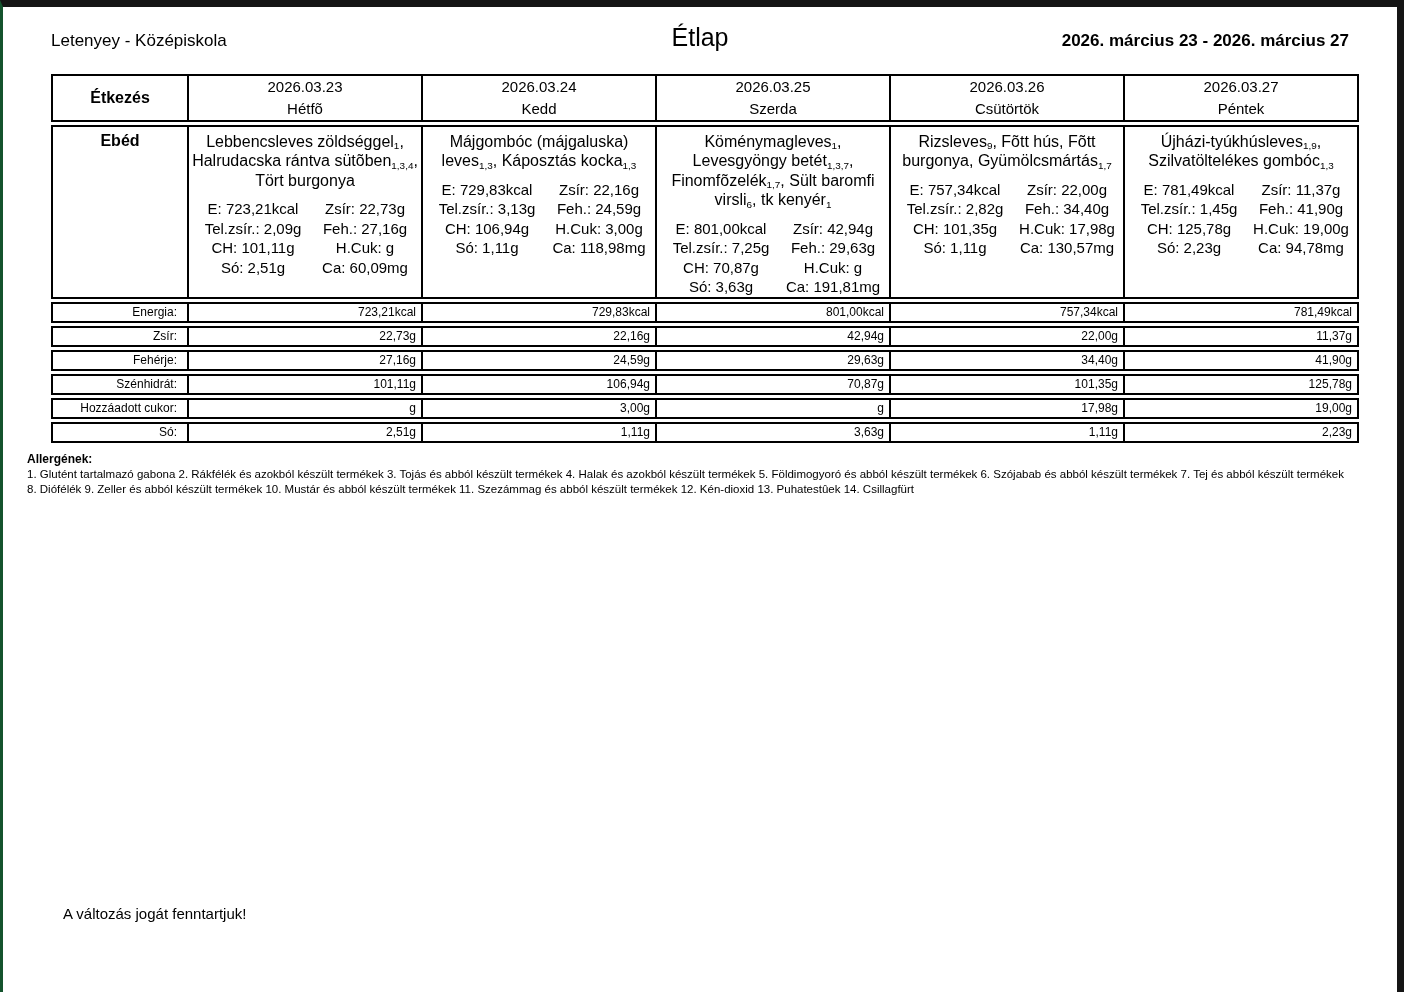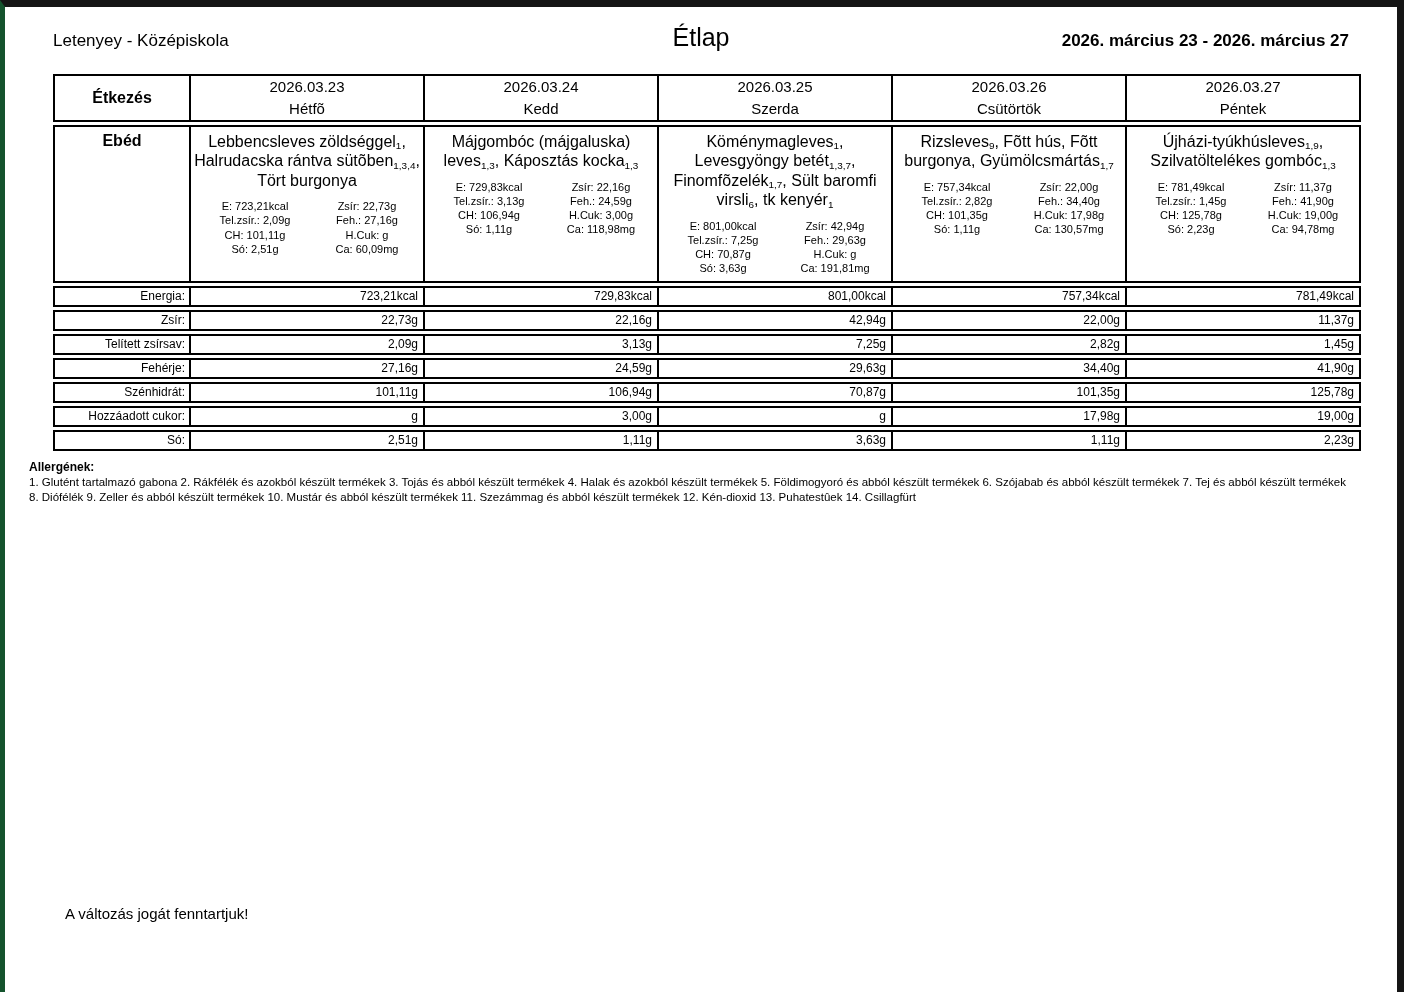--- a/index.html
+++ b/index.html
@@ -5,21 +5,21 @@
   * { margin: 0; padding: 0; box-sizing: border-box; }
   html, body { background: #e8e8e8; }
   body { font-family: "Liberation Sans", "DejaVu Sans", sans-serif; color: #000; }
 
   .page {
     position: relative;
     width: 1404px;
     height: 992px;
     background: #ffffff;
     border-top: 7px solid #151515;
-    border-left: 5px solid #14532d;
+    border-left: 3px solid #14532d;
     border-right: 7px solid #151515;
     overflow: hidden;
   }
 
   
   .doc-header {
     display: flex;
     align-items: baseline;
     margin: 16px 48px 8px 48px;
     height: 40px;
@@ -64,33 +64,33 @@
     padding-top: 5px;
   }
   tr.meal-row th { font-weight: bold; font-size: 16px; }
 
   .meal-name { font-size: 16px; line-height: 1.22; padding: 0 2px; }
   .meal-name .sub { font-size: 62%; position: relative; top: 0.28em; letter-spacing: 0; }
 
   .nutri {
     display: flex;
     margin-top: 9px;
-    font-size: 11px;
+    font-size: 15px;
     line-height: 1.3;
     margin-left: 8px;
   }
   .nutri .nutri-col { flex: 1 1 50%; text-align: center; white-space: pre-line; }
 
   tr.sum-row th, tr.sum-row td {
     height: 17px;
     font-size: 12px;
     line-height: 17px;
     vertical-align: middle;
   }
-  tr.sum-row th { font-weight: normal; text-align: right; padding-right: 4px; }
+  tr.sum-row th { font-weight: normal; text-align: right; padding-right: 10px; }
   tr.sum-row td { text-align: right; padding-right: 5px; margin-top: 28px; }
 
   
   .allergens { margin: 6px 48px 0 24px; }
   .allergens-heading { font-size: 12px; font-weight: bold; line-height: 1.3; }
   .allergens-text { font-size: 11.5px; line-height: 1.32; }
 
   
   .footer-note {
     position: absolute;
@@ -223,28 +223,20 @@
         </tr>
         <tr class="sum-row">
           <th>Zsír:</th>
           <td>22,73g</td>
           <td>22,16g</td>
           <td>42,94g</td>
           <td>22,00g</td>
           <td>11,37g</td>
         </tr>
         <tr class="sum-row">
-          <th>Telített zsírsav:</th>
-          <td>2,09g</td>
-          <td>3,13g</td>
-          <td>7,25g</td>
-          <td>2,82g</td>
-          <td>1,45g</td>
-        </tr>
-        <tr class="sum-row">
           <th>Fehérje:</th>
           <td>27,16g</td>
           <td>24,59g</td>
           <td>29,63g</td>
           <td>34,40g</td>
           <td>41,90g</td>
         </tr>
         <tr class="sum-row">
           <th>Szénhidrát:</th>
           <td>101,11g</td>

